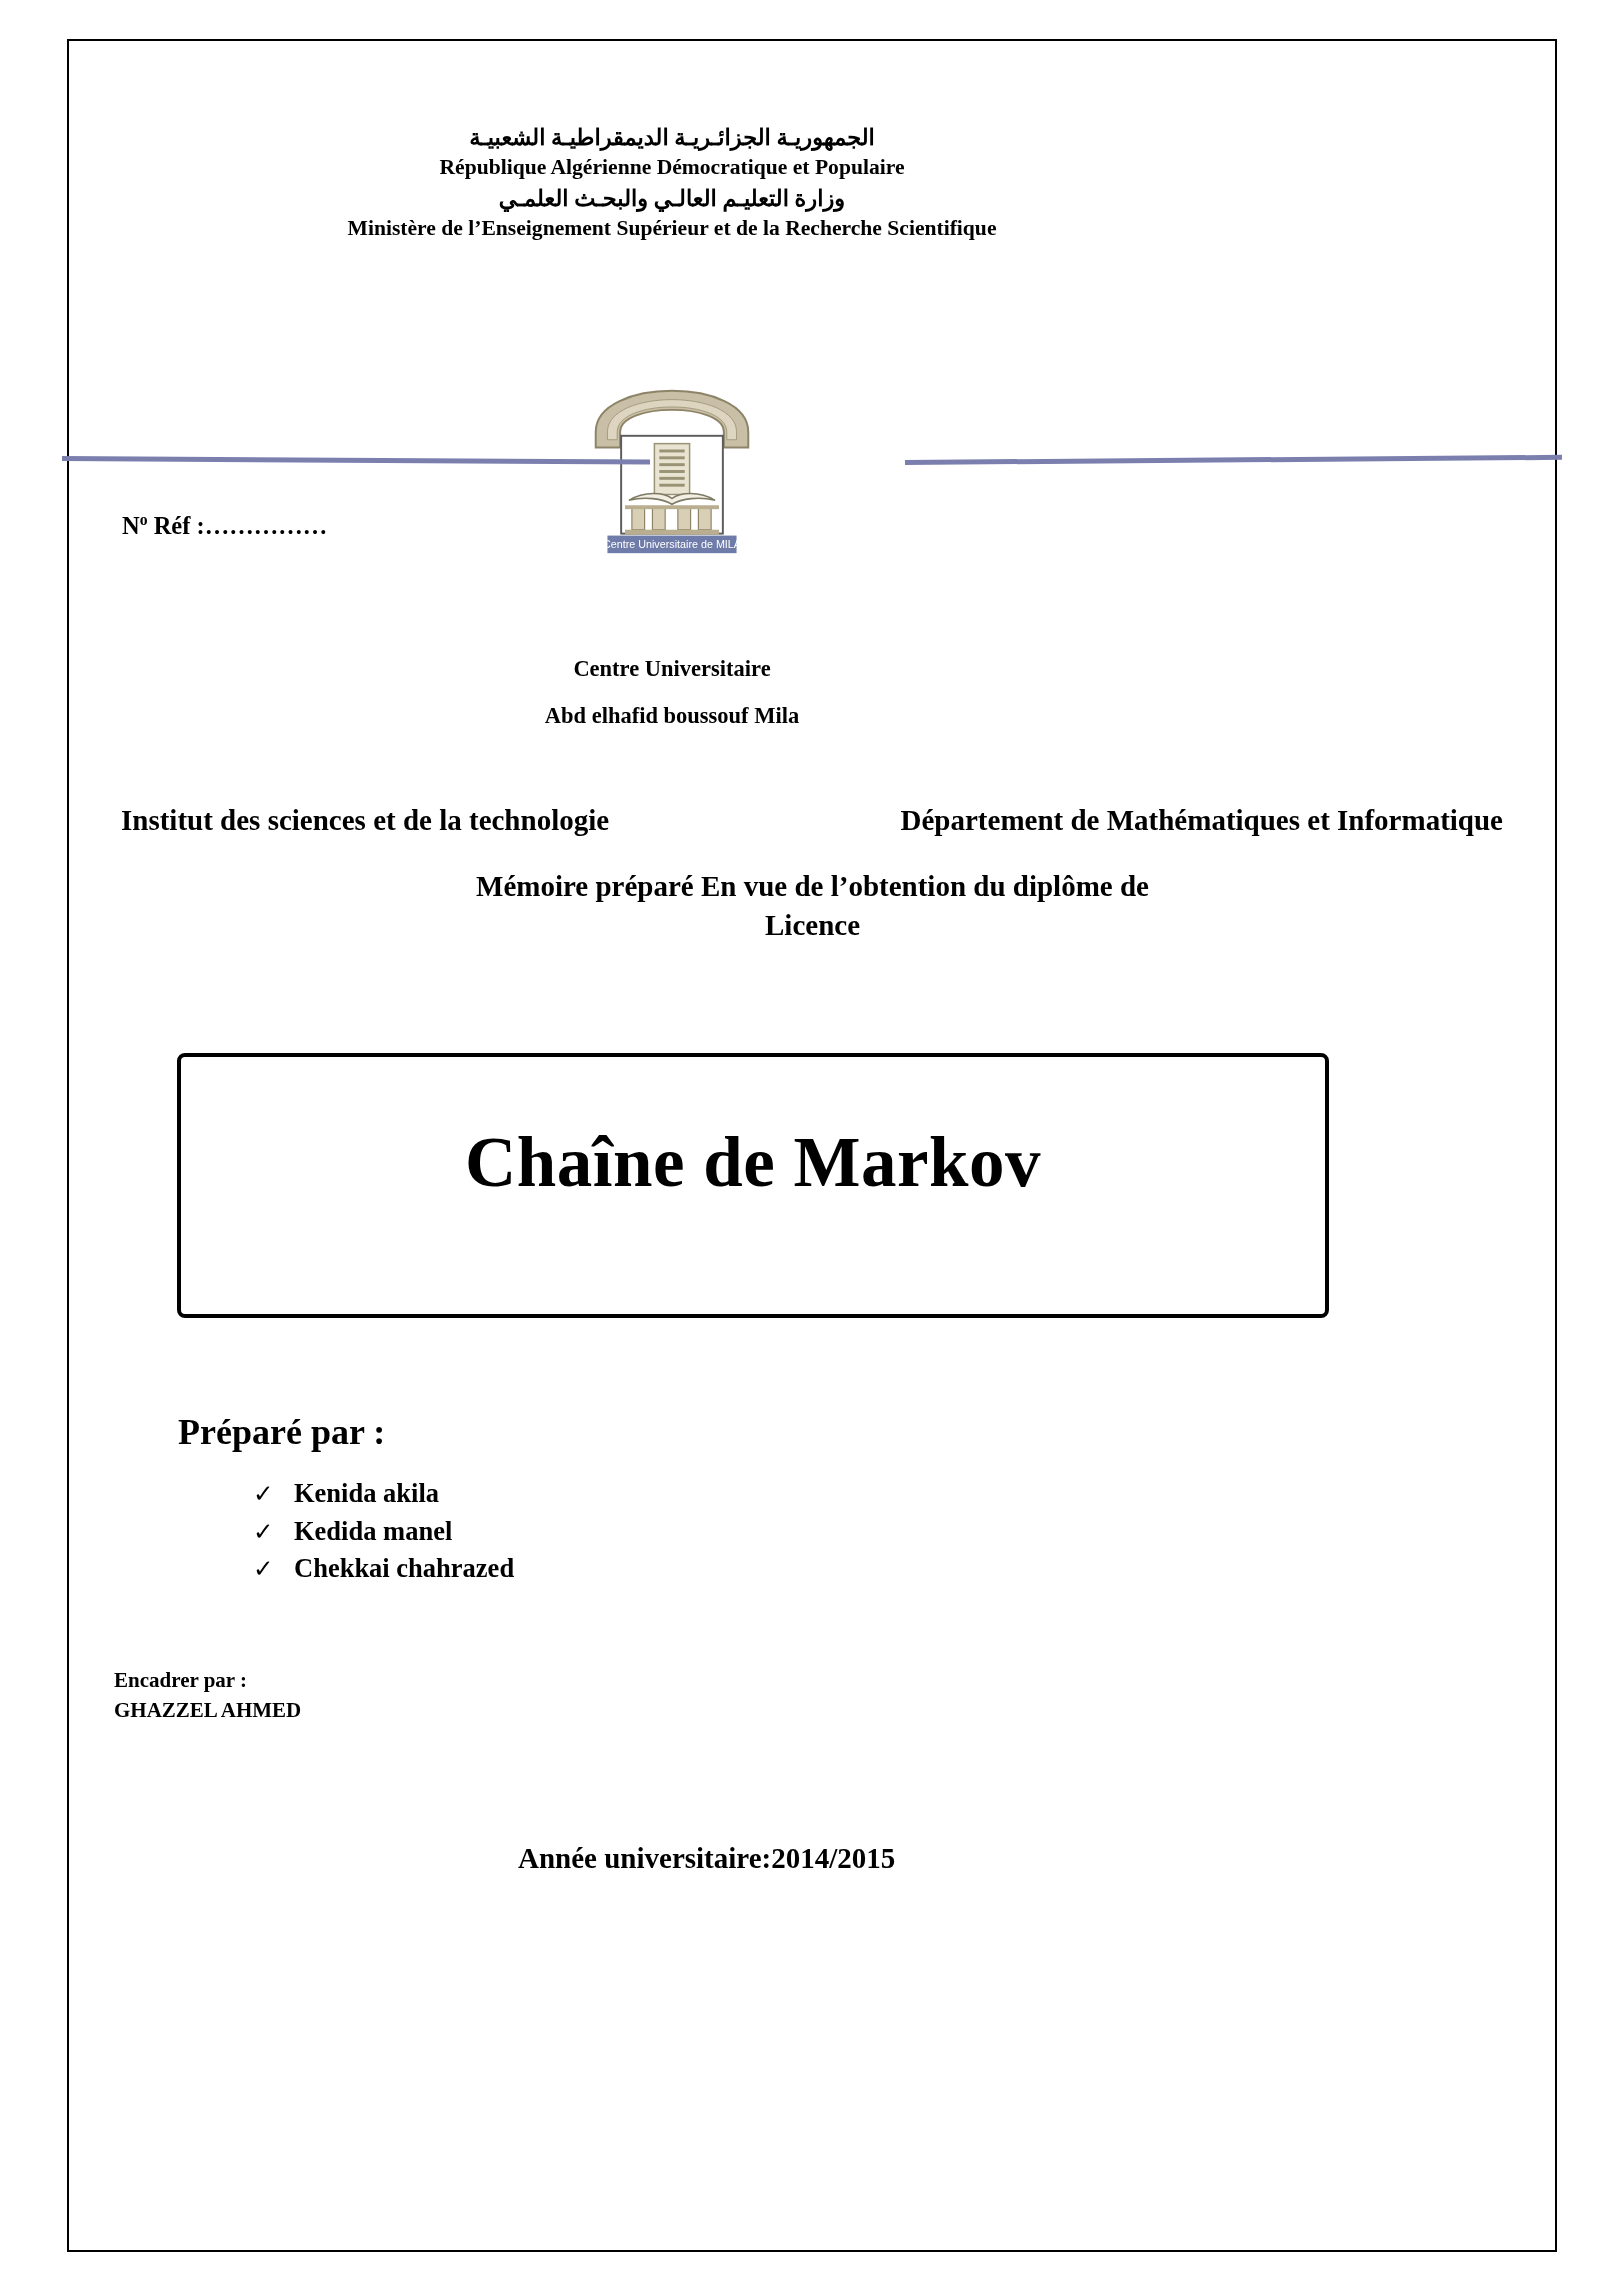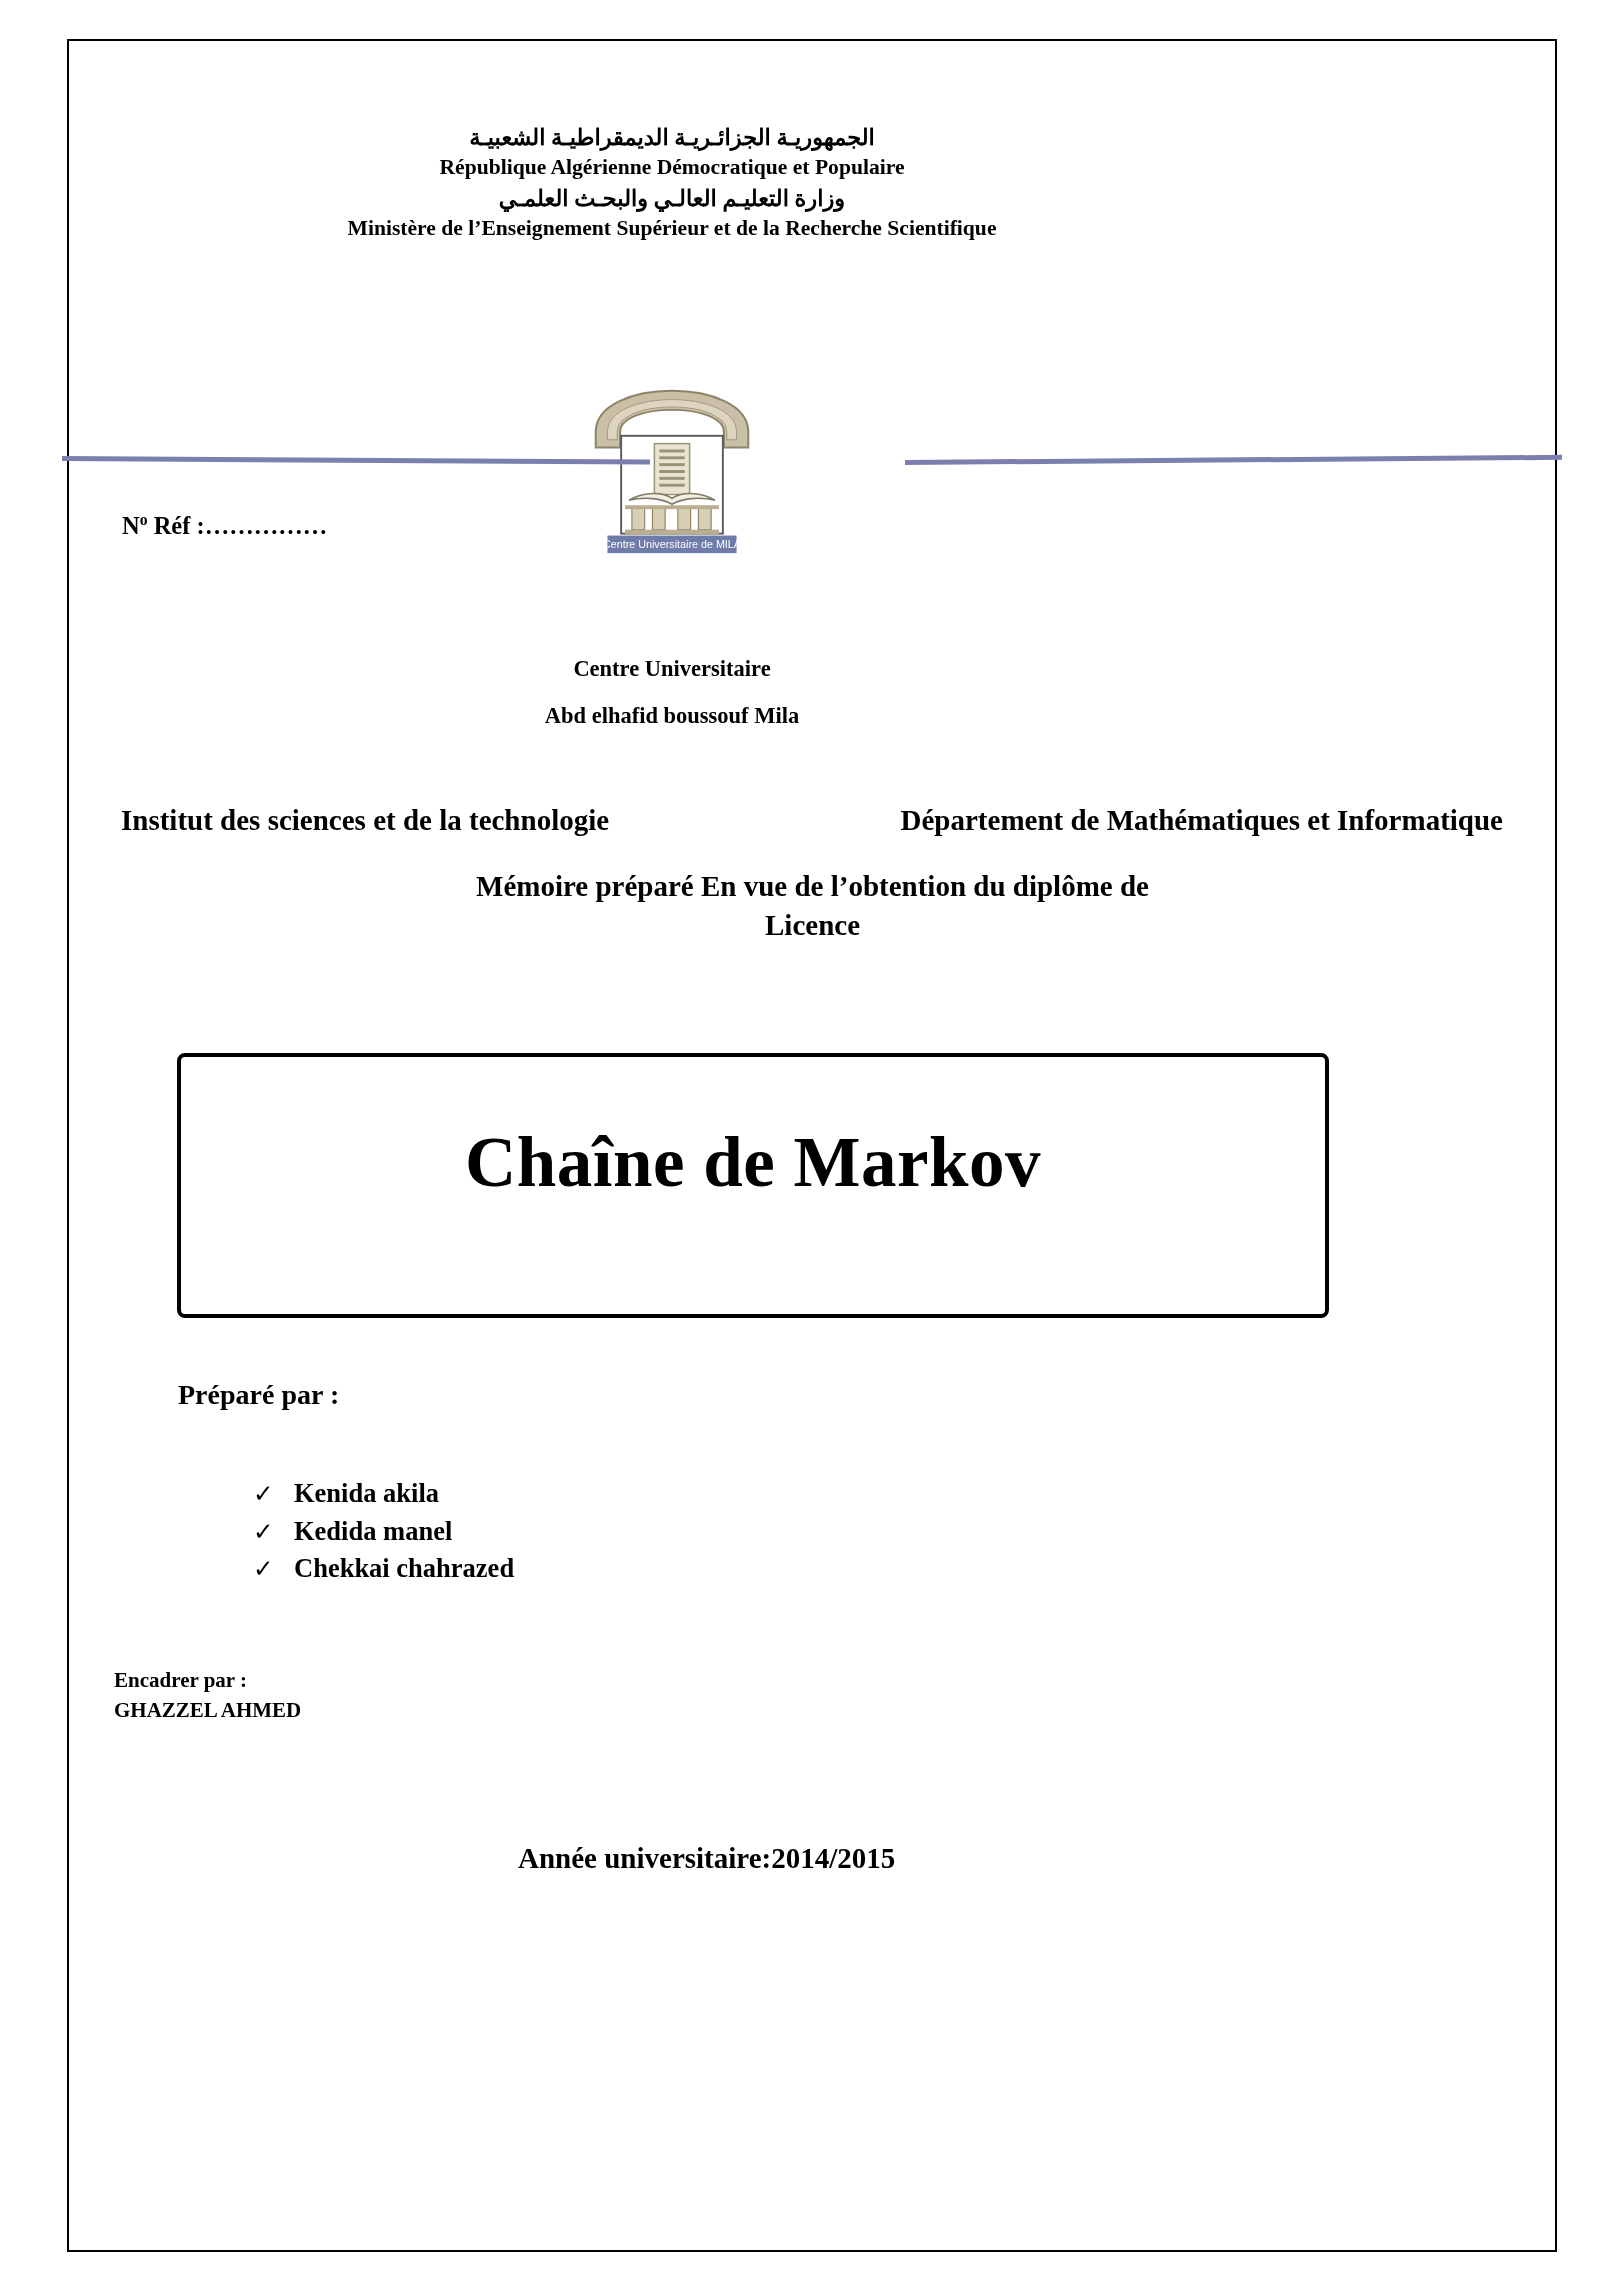--- a/index.html
+++ b/index.html
@@ -161,22 +161,22 @@
     font-size: 71px;
     font-weight: bold;
     margin-top: -47px;
     letter-spacing: 0.5px;
   }
 
   
   .prep-label {
     position: absolute;
     left: 111px;
-    top: 1340px;
-    font-size: 28px;
+    top: 1372px;
+    font-size: 36px;
     font-weight: bold;
   }
   .authors {
     position: absolute;
     left: 186px;
     top: 1436px;
     font-size: 26.5px;
     font-weight: bold;
     line-height: 1.42;
   }

